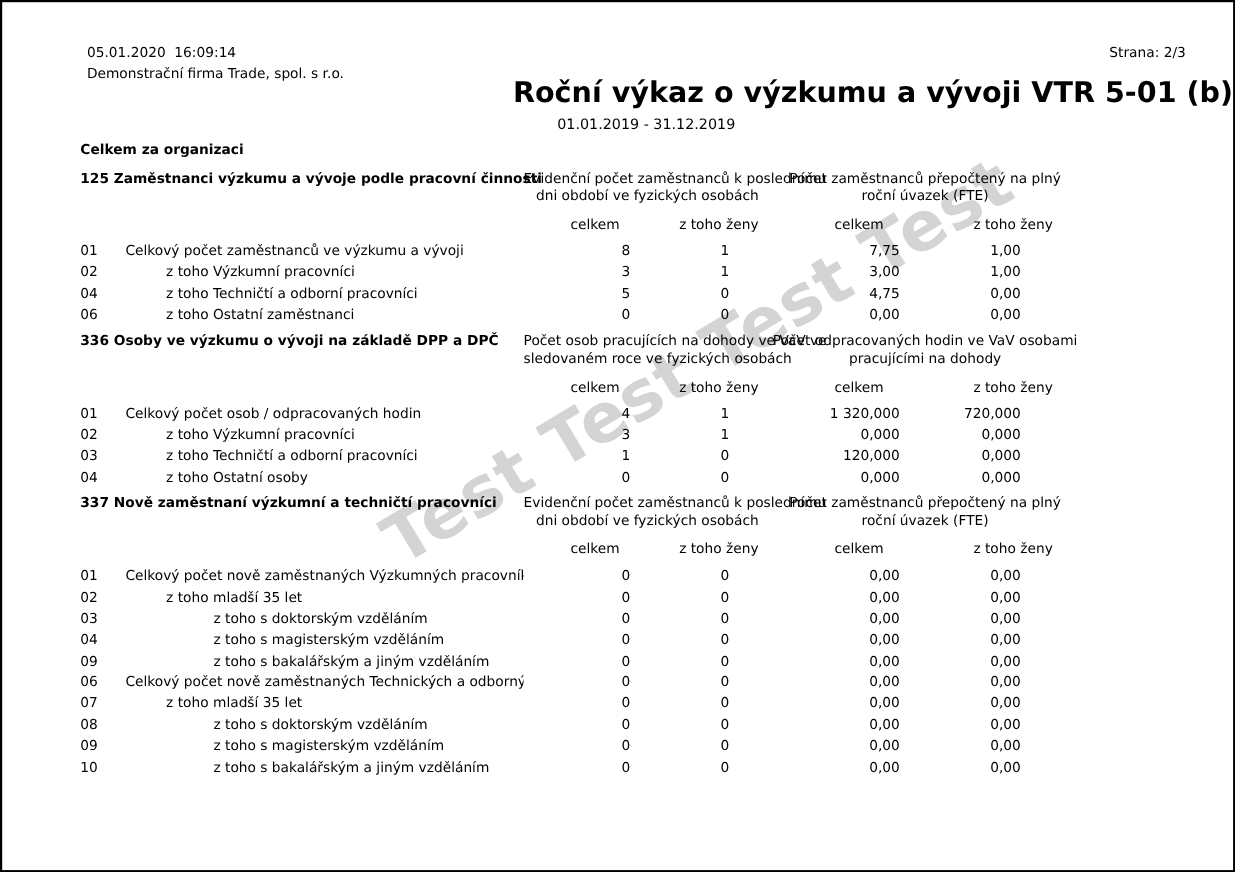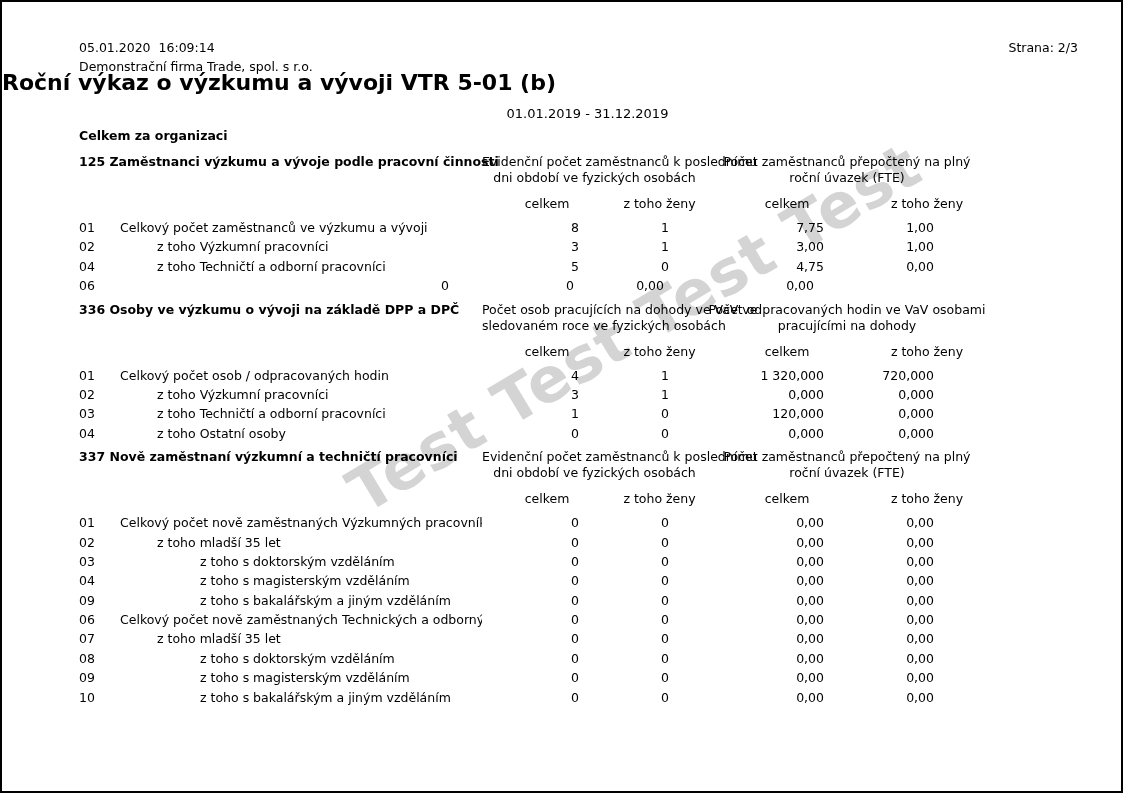--- a/index.html
+++ b/index.html
@@ -26,28 +26,28 @@
     transform-origin: left center;
     z-index: 0;
     line-height: 70px;
     letter-spacing: 1px;
   }
   .hdr-printed { left: 77px; top: 38px; white-space: pre; }
   .hdr-company { left: 77px; top: 57px; white-space: pre; }
   .hdr-page    { right: 43px; top: 38px; }
   .hdr-title   {
     left: 0; top: 68px; width: 100%;
-    text-align: left;
-    font-size: 22px; font-weight: bold;
+    text-align: right;
+    font-size: 26px; font-weight: bold;
   }
   .hdr-period  { left: 0; top: 104px; width: 100%; text-align: center; font-size: 13px; padding-left: 26px; }
 
   .content {
     position: absolute;
-    left: 77px; top: 126px;
+    left: 71px; top: 126px;
     width: 908px;
     z-index: 1;
   }
   .scope { font-weight: bold; height: 16px; line-height: 16px; }
 
   .section { margin-top: 6px; }
   .section:first-of-type { margin-top: 10px; }
 
   .grid-row {
     display: grid;
@@ -136,20 +136,21 @@
         <div class="grid-row data-row">
           <div class="code">04</div>
           <div class="label ind1">z toho Techničtí a odborní pracovníci</div>
           <div class="val c1">5</div>
           <div class="val c2">0</div>
           <div class="val c3">4,75</div>
           <div class="val c4">0,00</div>
         </div>
         <div class="grid-row data-row">
           <div class="code">06</div>
+          <div class="label ind1">z toho Ostatní zaměstnanci</div>
           <div class="val c1">0</div>
           <div class="val c2">0</div>
           <div class="val c3">0,00</div>
           <div class="val c4">0,00</div>
         </div>
       </div>
       <div class="section">
         <div class="grid-row head-row">
           <div class="sec-title">336 Osoby ve výzkumu o vývoji na základě DPP a DPČ</div>
           <div class="group g1">Počet osob pracujících na dohody ve VaV ve

